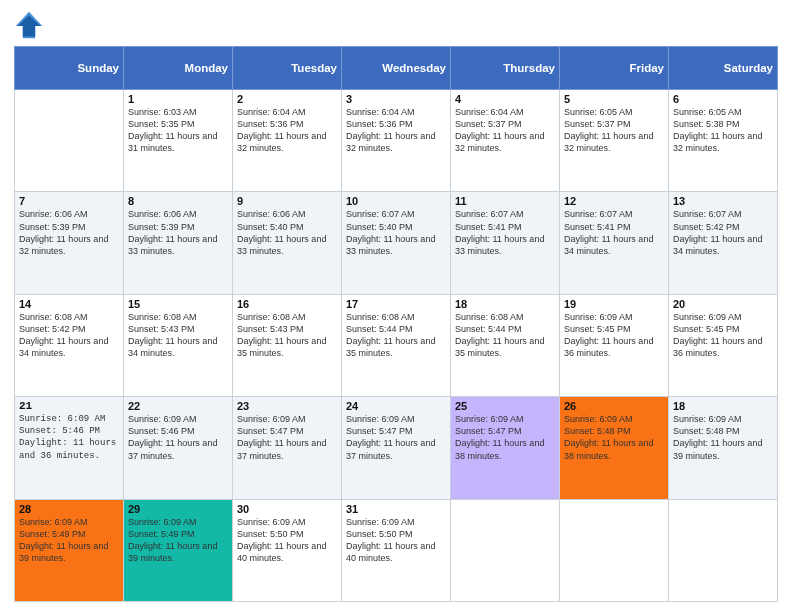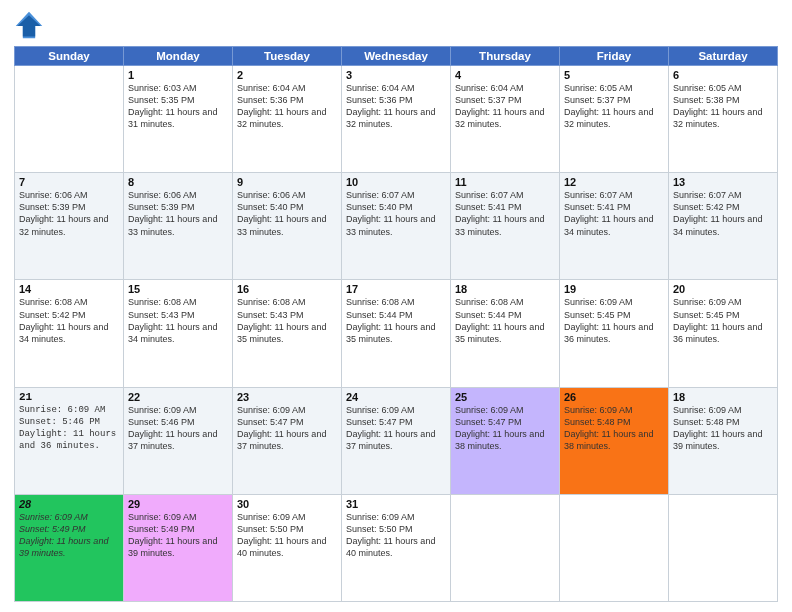--- a/index.html
+++ b/index.html
@@ -58,23 +58,23 @@
       flex: 1;
       border-collapse: collapse;
       width: 100%;
       table-layout: fixed;
     }
     .calendar th {
       background: #3b6abf;
       color: #fff;
       font-size: 11.5px;
       font-weight: bold;
-      padding: 3px 4px;
+      padding: 15px 4px;
       border: 1px solid #7799d4;
-      text-align: center;
+      text-align: right;
     }
     .calendar td {
       border: 1px solid #c8d0d8;
       vertical-align: top;
       padding: 3px 4px;
       font-size: 9.5px;
       color: #222;
       height: 88px;
     }
     .day-num {
@@ -243,25 +243,25 @@
           <td style="background: #f97316;">
             <span class="day-num">26</span>
             <div class="cell-info">Sunrise: 6:09 AM<br>Sunset: 5:48 PM<br>Daylight: 11 hours and 38 minutes.</div>
           </td>
           <td style="background: rgb(240, 244, 248);">
             <span class="day-num">18</span>
             <div class="cell-info">Sunrise: 6:09 AM<br>Sunset: 5:48 PM<br>Daylight: 11 hours and 39 minutes.</div>
           </td>
         </tr>
         <tr>
-          <td style="background: #22c55e; font-style: italic;">
+          <td style="background: #f97316;">
             <span class="day-num">28</span>
             <div class="cell-info">Sunrise: 6:09 AM<br>Sunset: 5:49 PM<br>Daylight: 11 hours and 39 minutes.</div>
           </td>
-          <td style="background: #f0abfc;">
+          <td style="background: #14b8a6;">
             <span class="day-num">29</span>
             <div class="cell-info">Sunrise: 6:09 AM<br>Sunset: 5:49 PM<br>Daylight: 11 hours and 39 minutes.</div>
           </td>
           <td style="background: rgb(255, 255, 255);">
             <span class="day-num">30</span>
             <div class="cell-info">Sunrise: 6:09 AM<br>Sunset: 5:50 PM<br>Daylight: 11 hours and 40 minutes.</div>
           </td>
           <td style="background: rgb(255, 255, 255);">
             <span class="day-num">31</span>
             <div class="cell-info">Sunrise: 6:09 AM<br>Sunset: 5:50 PM<br>Daylight: 11 hours and 40 minutes.</div>

